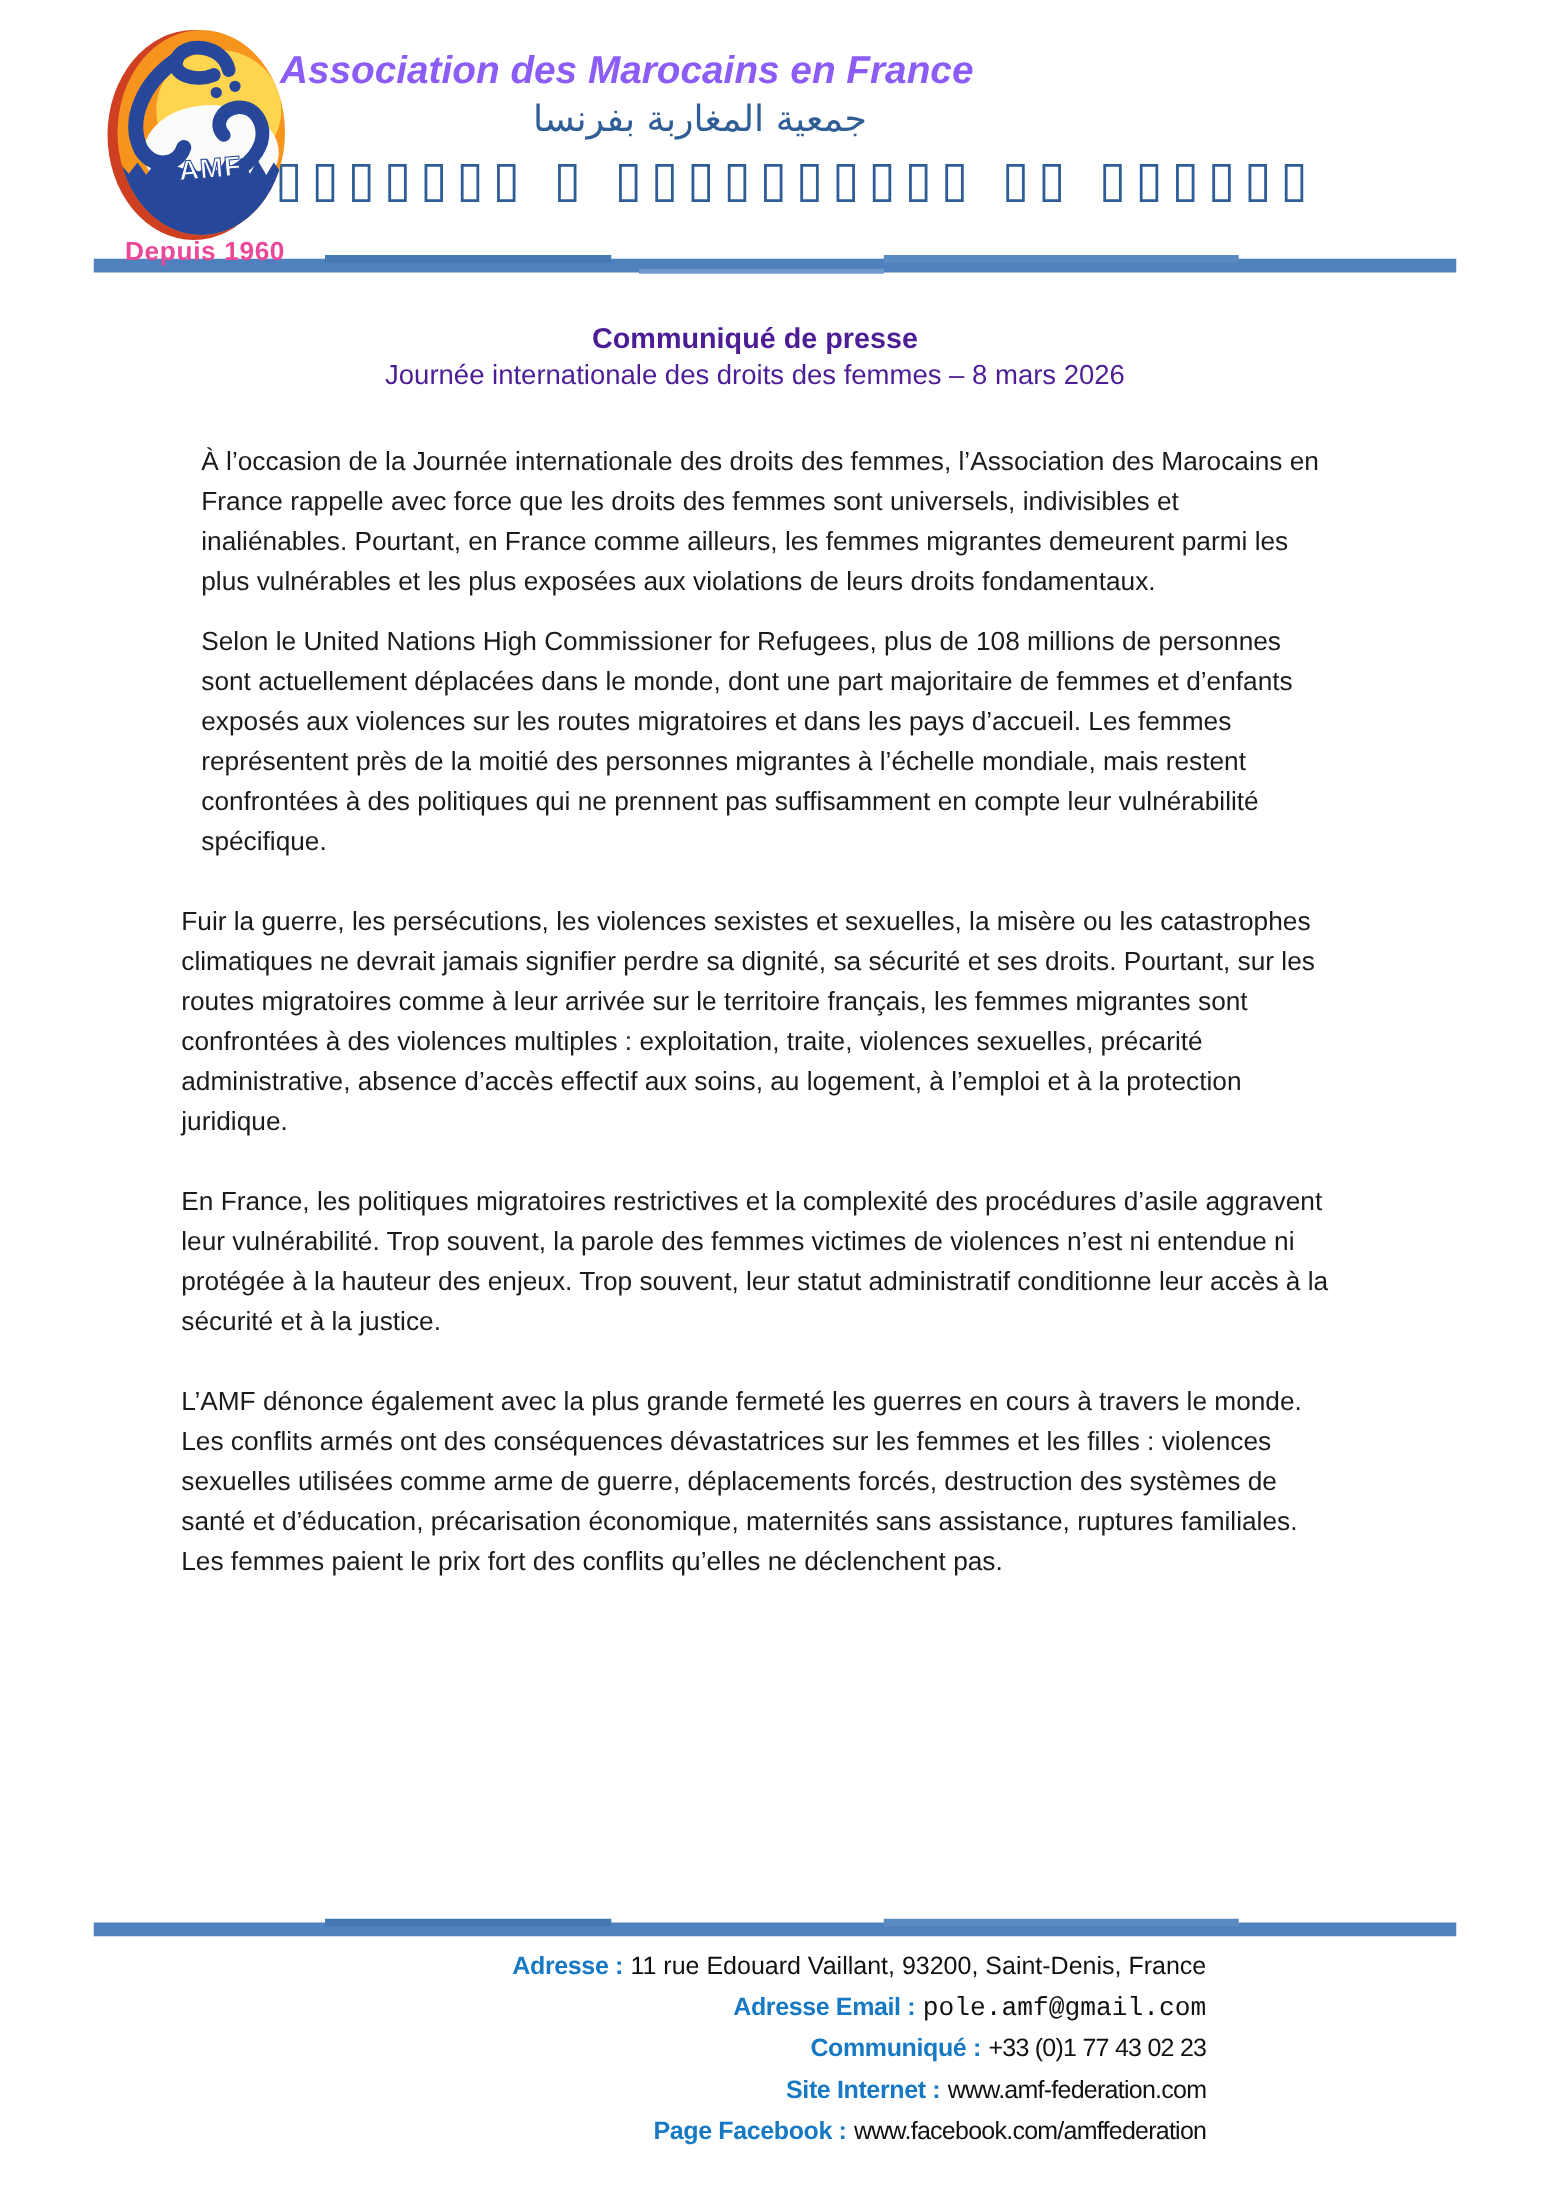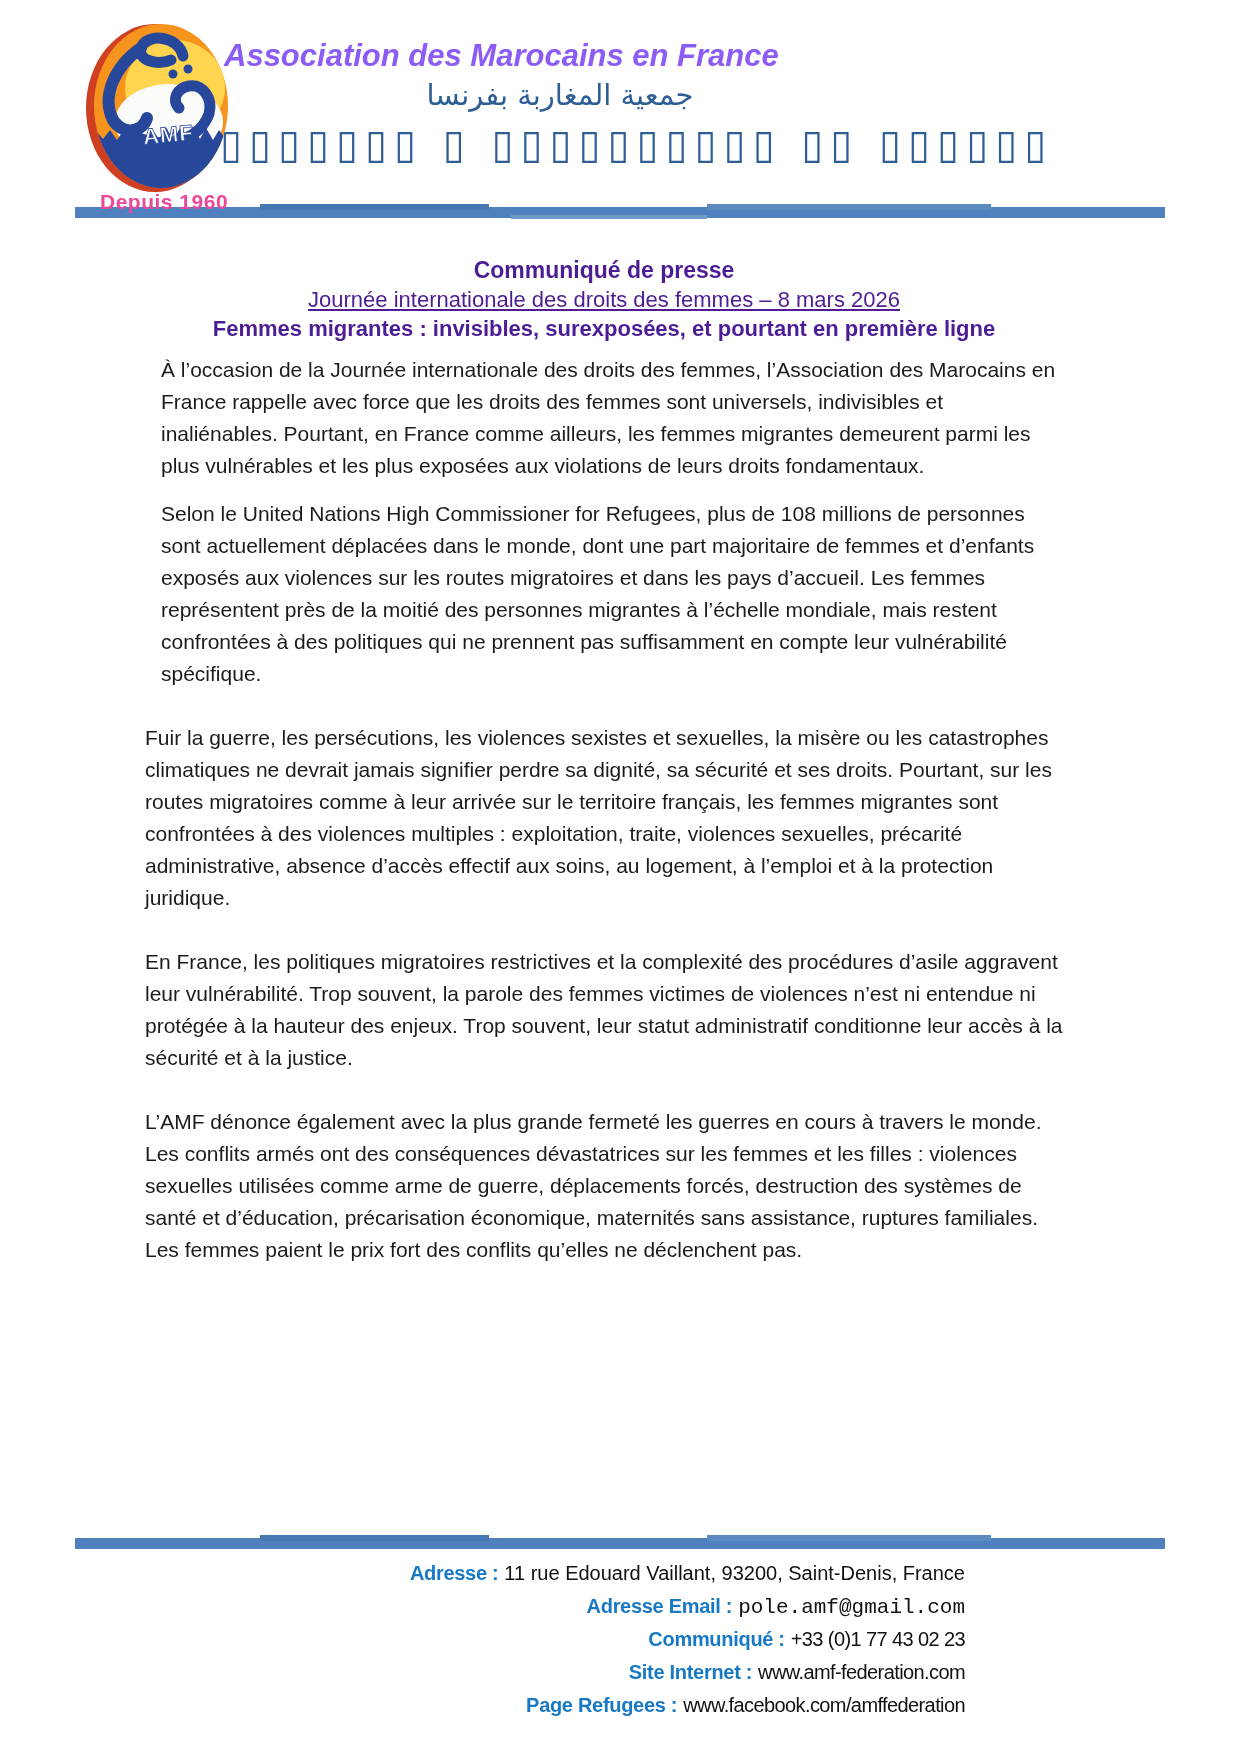--- a/index.html
+++ b/index.html
@@ -36,21 +36,21 @@
   .bar .seg-a { position:absolute; left:17%; top:-3px; width:21%; height:6px; background:#4679b4; }
   .bar .seg-b { position:absolute; left:58%; top:-3px; width:26%; height:6px; background:#5b8ac0; }
   .bar .seg-c { position:absolute; left:40%; top:8px;  width:18%; height:4px; background:#6f99c9; }
 
   
   .release-head {
     position:absolute; left:145px; top:256px; width:918px; text-align:center;
     color:#4c1d95; line-height:29px;
   }
   .release-heading  { font-size:23px; font-weight:bold; margin:0; }
-  .release-dateline { font-size:22px; font-weight:normal; margin:0;text-decoration:underline; }
+  .release-dateline { font-size:22px; font-weight:normal; margin:0; }
   .release-title    { font-size:22px; font-weight:bold; margin:0; }
 
   
   .body-text {
     position:absolute; left:145px; top:338px; width:932px;
     font-size:21px; line-height:32px; color:#1b1b1b; text-align:left;
   }
   .body-text p.flow   { margin:16px; }
   .body-text p.spaced { margin:32px 0 0 0; }
 
@@ -105,21 +105,20 @@
 
   <div class="bar bar-top">
     <div class="seg-a"></div>
     <div class="seg-b"></div>
     <div class="seg-c"></div>
   </div>
 
   <div class="release-head">
     <p class="release-heading">Communiqué de presse</p>
     <p class="release-dateline">Journée internationale des droits des femmes – 8 mars 2026</p>
-    <p class="release-title">Femmes migrantes : invisibles, surexposées, et pourtant en première ligne</p>
   </div>
 
   <div class="body-text">
     <p class="flow">À l’occasion de la Journée internationale des droits des femmes, l’Association des Marocains en France  rappelle avec force que les droits des femmes sont universels, indivisibles et inaliénables. Pourtant, en France comme ailleurs, les femmes migrantes demeurent parmi les plus vulnérables et les plus exposées aux violations de leurs droits fondamentaux.</p>
     <p class="flow">Selon le United Nations High Commissioner for Refugees, plus de 108 millions de personnes sont actuellement déplacées dans le monde, dont une part majoritaire de femmes et d’enfants exposés aux violences sur les routes migratoires et dans les pays d’accueil. Les femmes représentent près de la moitié des personnes migrantes à l’échelle mondiale, mais restent confrontées à des politiques qui ne prennent pas suffisamment en compte leur vulnérabilité spécifique.</p>
     <p class="spaced">Fuir la guerre, les persécutions, les violences sexistes et sexuelles, la misère ou les catastrophes climatiques ne devrait jamais signifier perdre sa dignité, sa sécurité et ses droits. Pourtant, sur les routes migratoires comme à leur arrivée sur le territoire français, les femmes migrantes sont confrontées à des violences multiples : exploitation, traite, violences sexuelles, précarité administrative, absence d’accès effectif aux soins, au logement, à l’emploi et à la protection juridique.</p>
     <p class="spaced">En France, les politiques migratoires restrictives et la complexité des procédures d’asile aggravent leur vulnérabilité. Trop souvent, la parole des femmes victimes de violences n’est ni entendue ni protégée à la hauteur des enjeux. Trop souvent, leur statut administratif conditionne leur accès à la sécurité et à la justice.</p>
     <p class="spaced">L’AMF dénonce  également avec la plus grande fermeté les guerres en cours à travers le monde. Les conflits armés ont des conséquences dévastatrices sur les femmes et les filles : violences sexuelles utilisées comme arme de guerre, déplacements forcés, destruction des systèmes de santé et d’éducation, précarisation économique, maternités sans assistance, ruptures familiales. Les femmes paient le prix fort des conflits qu’elles ne déclenchent pas.</p>
   </div>
 
@@ -135,17 +134,17 @@
     <div class="row">
       <span class="lbl">Adresse Email :</span><span class="v-serif">pole.amf@gmail.com</span>
     </div>
     <div class="row">
       <span class="lbl">Communiqué :</span><span class="v-narrow">+33 (0)1 77 43 02 23</span>
     </div>
     <div class="row">
       <span class="lbl">Site Internet :</span><span class="v-narrow">www.amf-federation.com</span>
     </div>
     <div class="row">
-      <span class="lbl">Page Refugees :</span><span class="v-narrow">www.facebook.com/amffederation</span>
+      <span class="lbl">Page Facebook :</span><span class="v-narrow">www.facebook.com/amffederation</span>
     </div>
   </div>
 
 </div>
 
 </body></html>

